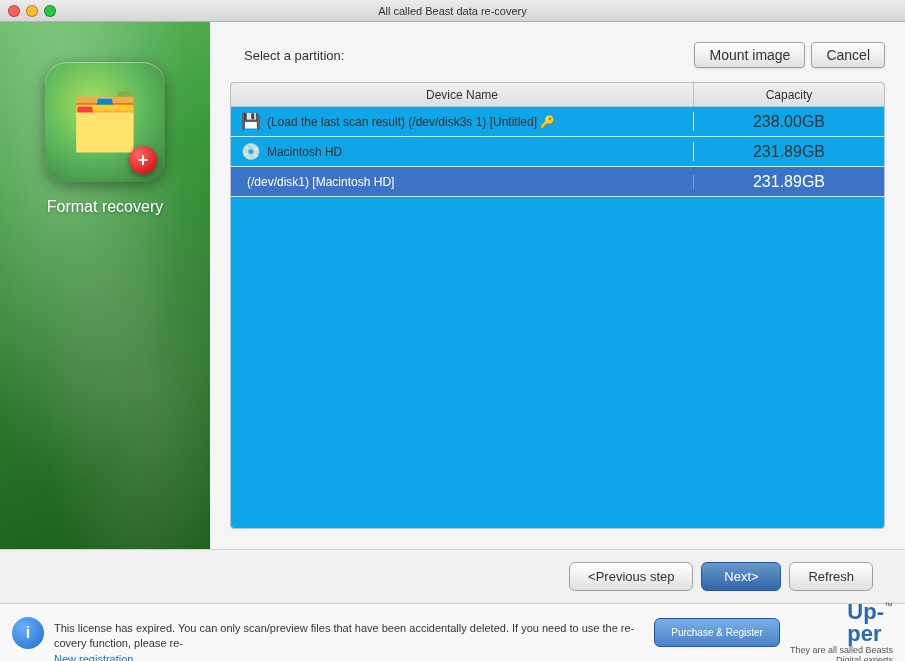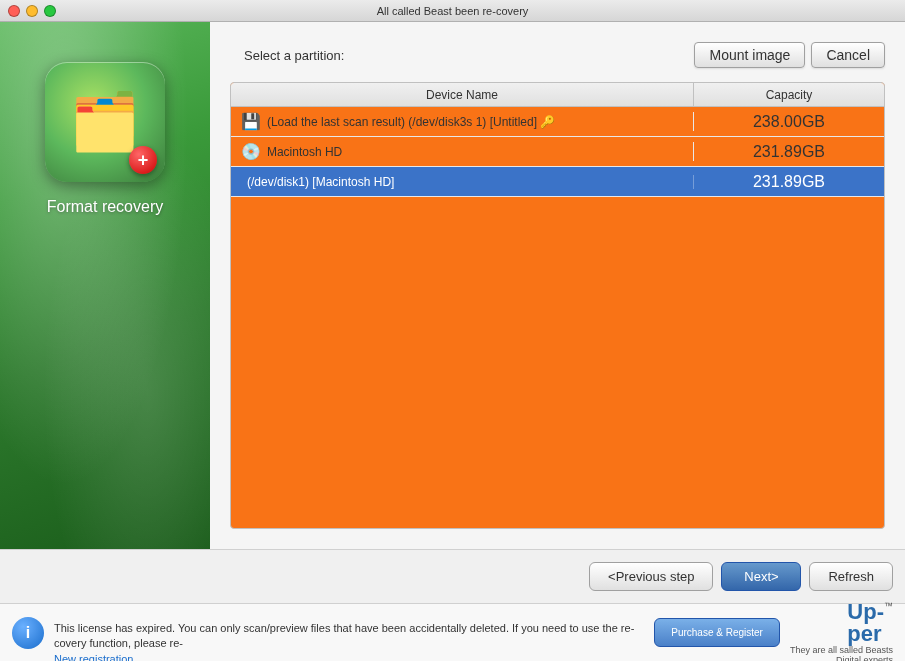--- a/index.html
+++ b/index.html
@@ -152,21 +152,21 @@
       border: 1px solid #a0a0a0;
       border-radius: 4px;
       cursor: pointer;
       color: #333;
       box-shadow: 0 1px 2px rgba(0,0,0,0.1);
     }
 
     
     .partition-table {
       flex: 1;
-      background: #f97316;
+      background: #0ea5e9;
       border: 1px solid #c0c0c0;
       border-radius: 4px;
       overflow: hidden;
     }
     .table-header {
       display: flex;
       background: linear-gradient(to bottom, #f0f0f0, #e0e0e0);
       border-bottom: 1px solid #c0c0c0;
       height: 24px;
     }
@@ -235,21 +235,21 @@
     }
     .indent {
       padding-left: 16px;
     }
 
     
     .bottom-nav {
       display: flex;
       justify-content: flex-end;
       align-items: center;
-      padding: 12px 12px;
+      padding: 12px 32px;
       background: #f0f0f0;
       border-top: 1px solid #d0d0d0;
       gap: 8px;
     }
     .nav-btn {
       padding: 6px 18px;
       font-size: 13px;
       border-radius: 6px;
       cursor: pointer;
       border: 1px solid #a0a0a0;
@@ -344,21 +344,21 @@
   </style>
 </head>
 <body>
 
 <div class="title-bar">
   <div class="title-bar-buttons">
     <div class="tb-btn tb-close"></div>
     <div class="tb-btn tb-minimize"></div>
     <div class="tb-btn tb-maximize"></div>
   </div>
-  <span class="title-text">All called Beast been re-covery</span>
+  <span class="title-text">All called Beast data re-covery</span>
 </div>
 
 <div class="main-window">
   <div class="content-area">
 
     <div class="left-panel">
       <div class="app-icon-container">
         <div class="app-icon-inner">🗂️</div>
         <div class="red-badge">+</div>
       </div>

